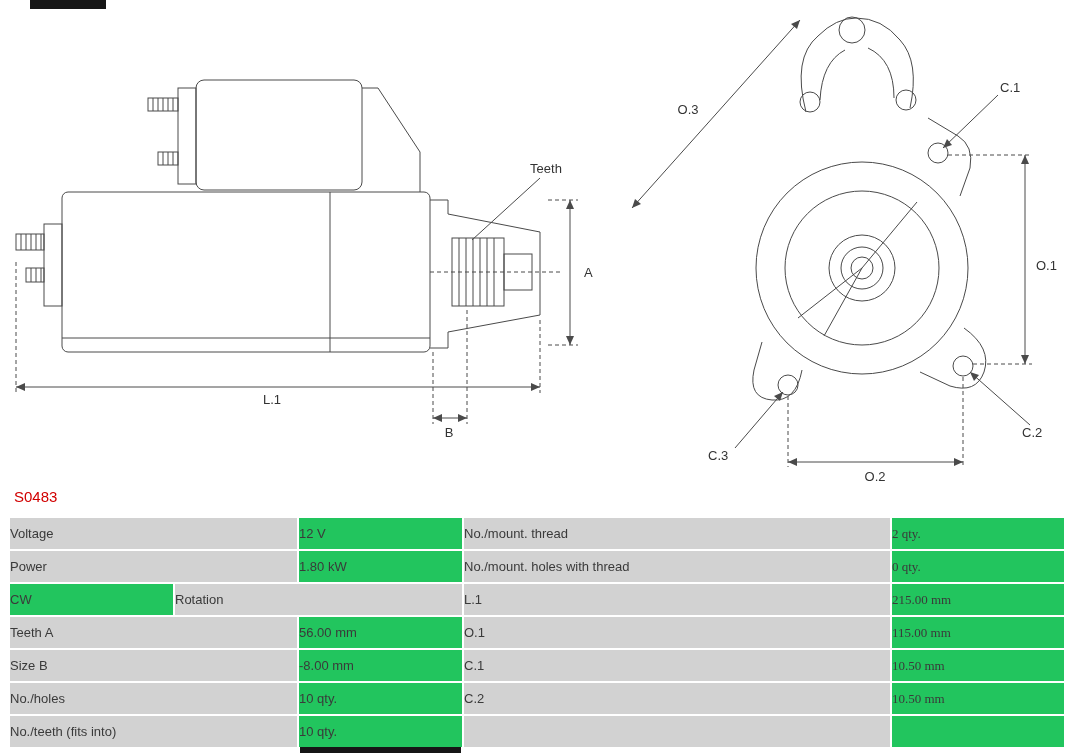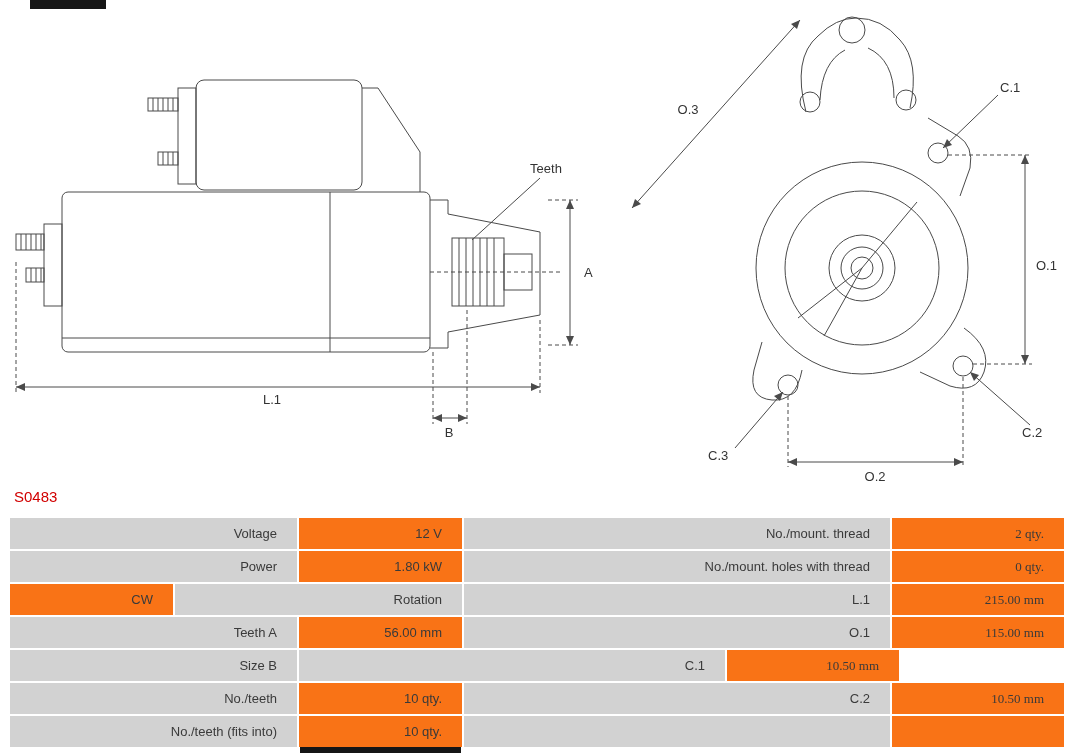--- a/index.html
+++ b/index.html
@@ -14,23 +14,23 @@
 
   .drawing-svg { position:absolute; left:0; top:0; }
   .ln   { stroke:#4a4a4a; fill:none; stroke-width:1; }
   .dash { stroke:#4a4a4a; fill:none; stroke-width:1; stroke-dasharray:4 3; }
   .ar   { fill:#4a4a4a; stroke:none; }
   .drawing-svg text { font-size:13px; fill:#333; }
 
   .spec-table { position:absolute; left:10px; top:518px; width:1054px; }
   .spec-row { display:flex; margin-bottom:2px; }
   .cell { height:31px; line-height:31px; font-size:13px; color:#3a3a3a;
-          text-align:right; padding-right:20px; overflow:hidden; white-space:nowrap; }
+          padding-right:20px; overflow:hidden; white-space:nowrap; }
   .cell.label { background:#d2d2d2; }
-  .cell.value { background:#f97316; }
+  .cell.value { background:#22c55e; }
   .c1 { width:287px; margin-right:2px; }
   .c2 { width:163px; margin-right:2px; }
   .c3 { width:426px; margin-right:2px; }
   .c4 { width:172px;font-family:Liberation Serif, serif; }
 </style>
 </head>
 <body>
 
 <div class="stage">
 
@@ -170,25 +170,26 @@
       <div class="cell value c4">215.00 mm</div>
     </div>
     <div class="spec-row">
       <div class="cell label c1">Teeth A</div>
       <div class="cell value c2">56.00 mm</div>
       <div class="cell label c3">O.1</div>
       <div class="cell value c4">115.00 mm</div>
     </div>
     <div class="spec-row">
       <div class="cell label c1">Size B</div>
+      <div class="cell value c2">-8.00 mm</div>
       <div class="cell label c3">C.1</div>
       <div class="cell value c4">10.50 mm</div>
     </div>
     <div class="spec-row">
-      <div class="cell label c1">No./teeth</div>
+      <div class="cell label c1">No./holes</div>
       <div class="cell value c2">10 qty.</div>
       <div class="cell label c3">C.2</div>
       <div class="cell value c4">10.50 mm</div>
     </div>
     <div class="spec-row">
       <div class="cell label c1">No./teeth (fits into)</div>
       <div class="cell value c2">10 qty.</div>
       <div class="cell label c3"></div>
       <div class="cell value c4"></div>
     </div>

